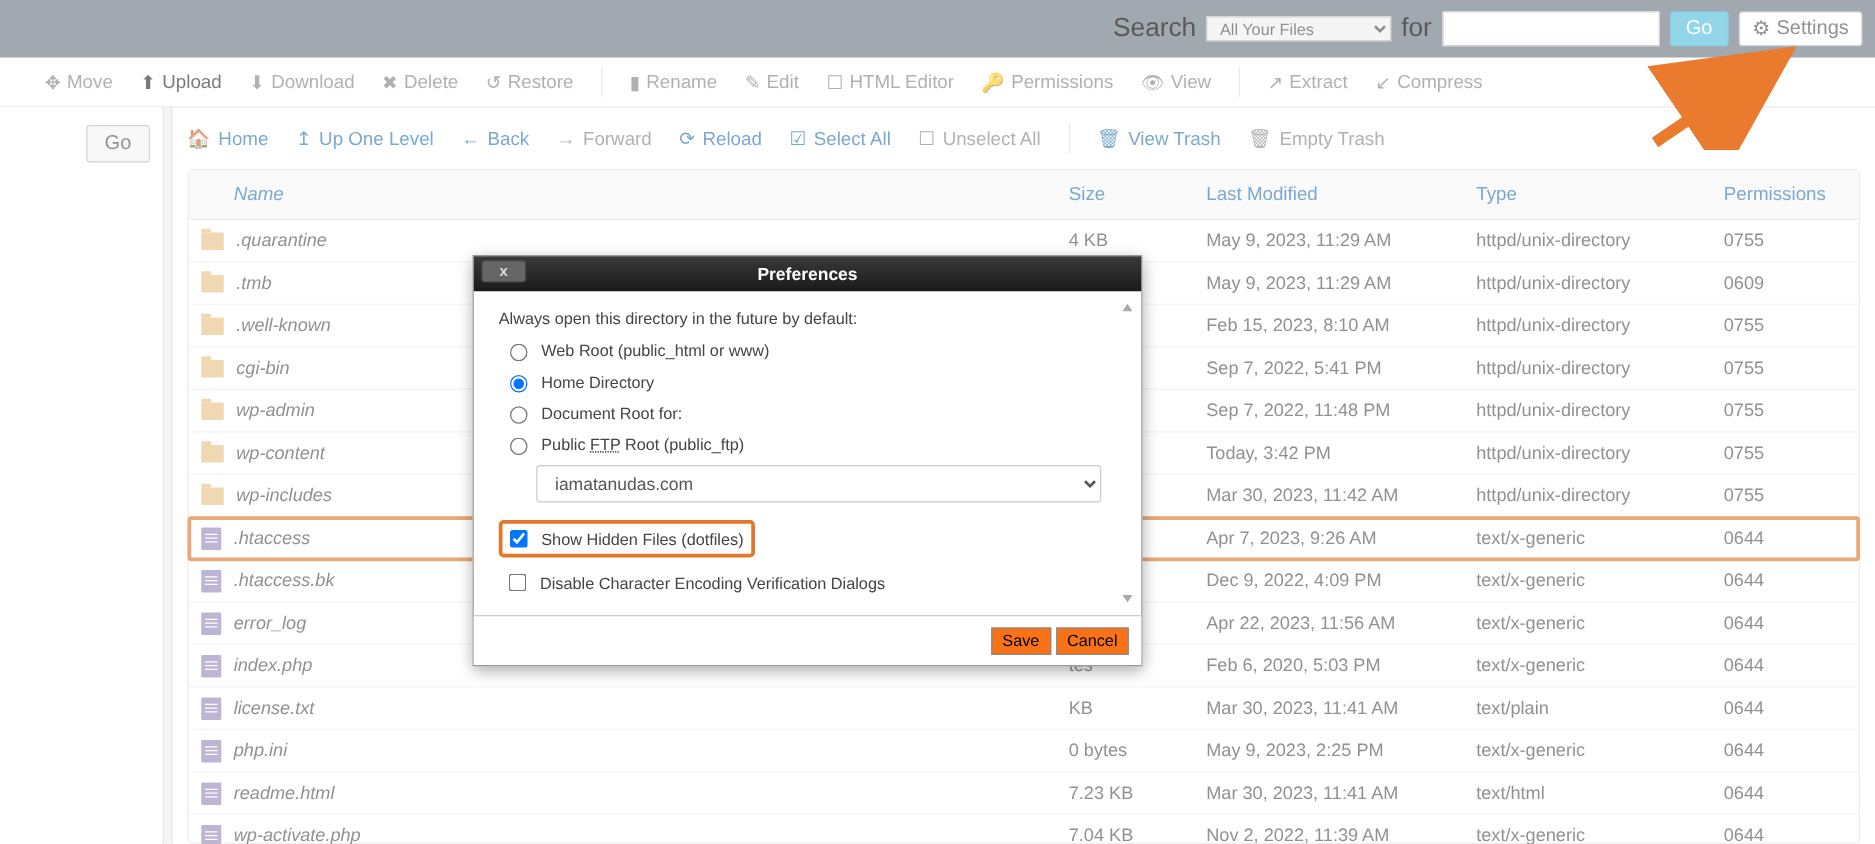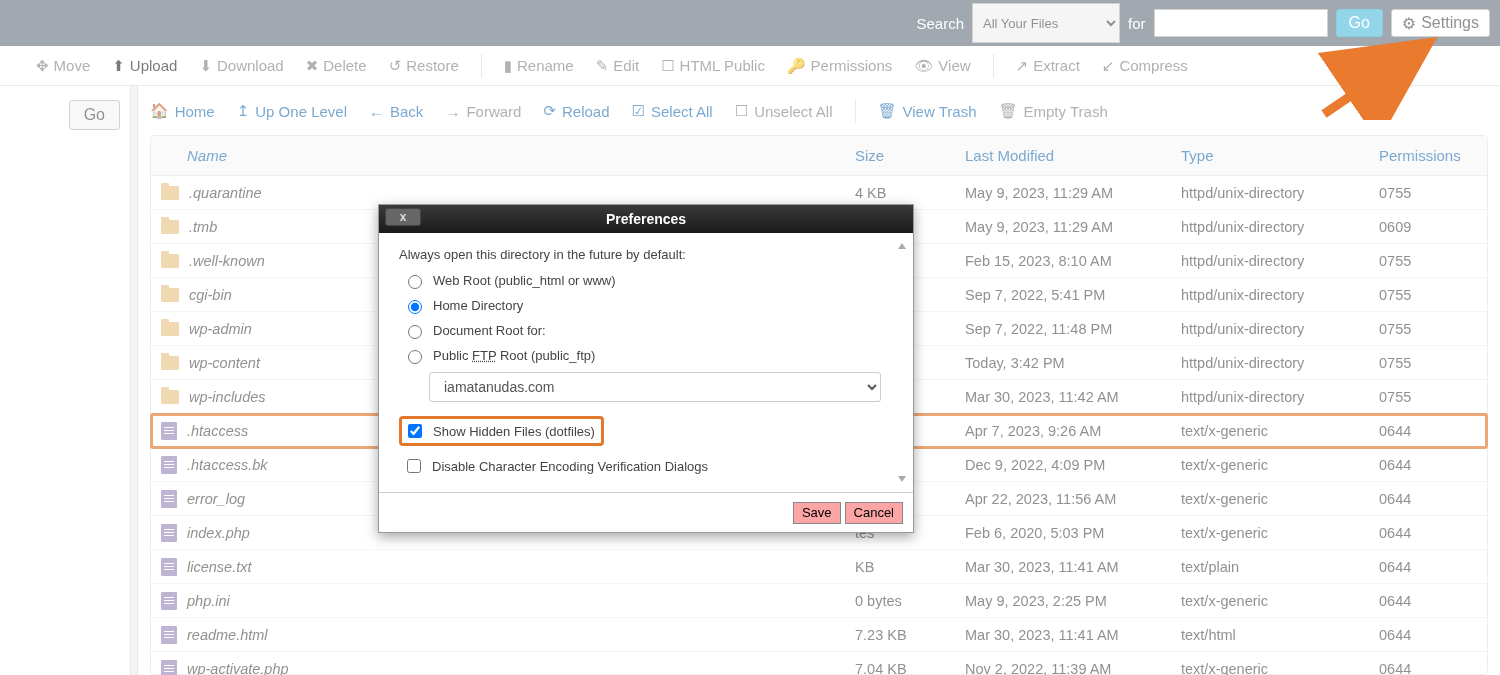--- a/index.html
+++ b/index.html
@@ -1,21 +1,21 @@
 <!DOCTYPE html>
 <html><head>
 <meta charset="utf-8">
 <style>
   * { box-sizing: border-box; }
   html, body { margin:0; padding:0; font-family: Arial, sans-serif; font-size:14px; color:#555; }
   body { width:1500px; height:675px; position:relative; background:#fff; overflow:hidden; }
   .overlay-fade { position:absolute; inset:0; background:rgba(255,255,255,0.35); pointer-events:none; z-index:5; }
   .topbar { position:absolute; top:0; left:0; right:0; height:46px; background:#6f7a85; display:flex; align-items:center; justify-content:flex-end; padding:0 10px; color:#fff; gap:8px; z-index:1;}
-  .topbar .label { color:#ffffff; font-size:15px; }
-  .topbar select { height:40px; width:148px; background:#f0f0f0; border:1px solid #bbb; color:#555; font-size:13px; padding:0 6px;}
+  .topbar .label { color:#000000; font-size:21px; }
+  .topbar select { height:20px; width:148px; background:#f0f0f0; border:1px solid #bbb; color:#555; font-size:13px; padding:0 6px;}
   .topbar input[type=text] { height:28px; width:174px; background:#fff; border:1px solid #bbb;}
   .btn { display:inline-flex; align-items:center; gap:5px; height:28px; padding:0 10px; border:1px solid #bbb; background:#f5f5f5; color:#555; border-radius:3px; font-size:16px;}
   .btn.go { background:#5bc0de; border-color:#46b8da; color:#fff; padding:0 12px;}
   .btn.settings { z-index:20; position:relative; background:#fff;}
   .toolbar { position:absolute; top:46px; left:0; right:0; height:40px; border-bottom:1px solid #ddd; display:flex; align-items:center; padding:0 10px; gap:22px; color:#888; font-size:15px; z-index:1;}
   .toolbar .item { display:flex; align-items:center; gap:5px; color:#888;}
   .toolbar .sep { width:1px; height:24px; background:#ddd; }
   .side { position:absolute; top:86px; left:0; width:130px; bottom:0; background:#fff; z-index:1;}
   .side .goblk { position:absolute; top:14px; right:10px; }
   .side .goblk .btn { height:30px; padding:0 14px;}
@@ -44,21 +44,21 @@
   .modal-body .scroll-hint{ position:absolute; right:4px; top:10px; bottom:10px; width:14px;}
   .modal-body .scroll-hint::before,.modal-body .scroll-hint::after{content:""; position:absolute; left:3px; width:0; height:0; border-left:4px solid transparent; border-right:4px solid transparent;}
   .modal-body .scroll-hint::before{ top:0; border-bottom:6px solid #aaa;}
   .modal-body .scroll-hint::after{ bottom:0; border-top:6px solid #aaa;}
   .radio-row, .check-row { display:flex; align-items:center; gap:8px; padding:4px 0 4px 4px;}
   .radio-row input, .check-row input { width:14px; height:14px; }
   .docroot-select { margin:4px 0 14px 30px; height:30px; width:452px; border:1px solid #ccc; border-radius:3px; padding:0 10px; color:#555; font-size:14px; background:#fff;}
   .hf-highlight { border:3px solid #e1782c; border-radius:4px; padding:2px 6px 2px 2px; display:inline-flex;}
   .ftp-ul { text-decoration:underline dotted; }
   .modal-footer { height:40px; border-top:1px solid #ccc; background:#fff; display:flex; align-items:center; justify-content:flex-end; padding-right:10px; gap:4px;}
-  .modal-footer button { height:22px; padding:0 8px; font-size:13px; background:#fca5a5; border:1px solid #888;}
+  .modal-footer button { height:22px; padding:0 8px; font-size:13px; background:#f97316; border:1px solid #888;}
   .arrow { position:absolute; z-index:40; pointer-events:none; }
 </style>
 </head>
 <body>
 
 <div class="topbar">
   <span class="label">Search</span>
   <select>
     <option>All Your Files</option>
   </select>
@@ -73,21 +73,21 @@
 
 <div class="toolbar">
   <span class="item" style="margin-left:26px">✥ <span>Move</span></span>
   <span class="item" style="color:#333">⬆ <span>Upload</span></span>
   <span class="item">⬇ <span>Download</span></span>
   <span class="item">✖ <span>Delete</span></span>
   <span class="item">↺ <span>Restore</span></span>
   <span class="sep"></span>
   <span class="item">▮ <span>Rename</span></span>
   <span class="item">✎ <span>Edit</span></span>
-  <span class="item">☐ <span>HTML Public</span></span>
+  <span class="item">☐ <span>HTML Editor</span></span>
   <span class="item">🔑 <span>Permissions</span></span>
   <span class="item">👁 <span>View</span></span>
   <span class="sep"></span>
   <span class="item">↗ <span>Extract</span></span>
   <span class="item">↙ <span>Compress</span></span>
 </div>
 
 <div class="side">
   <div class="goblk"><div class="btn">Go</div></div>
 </div>

